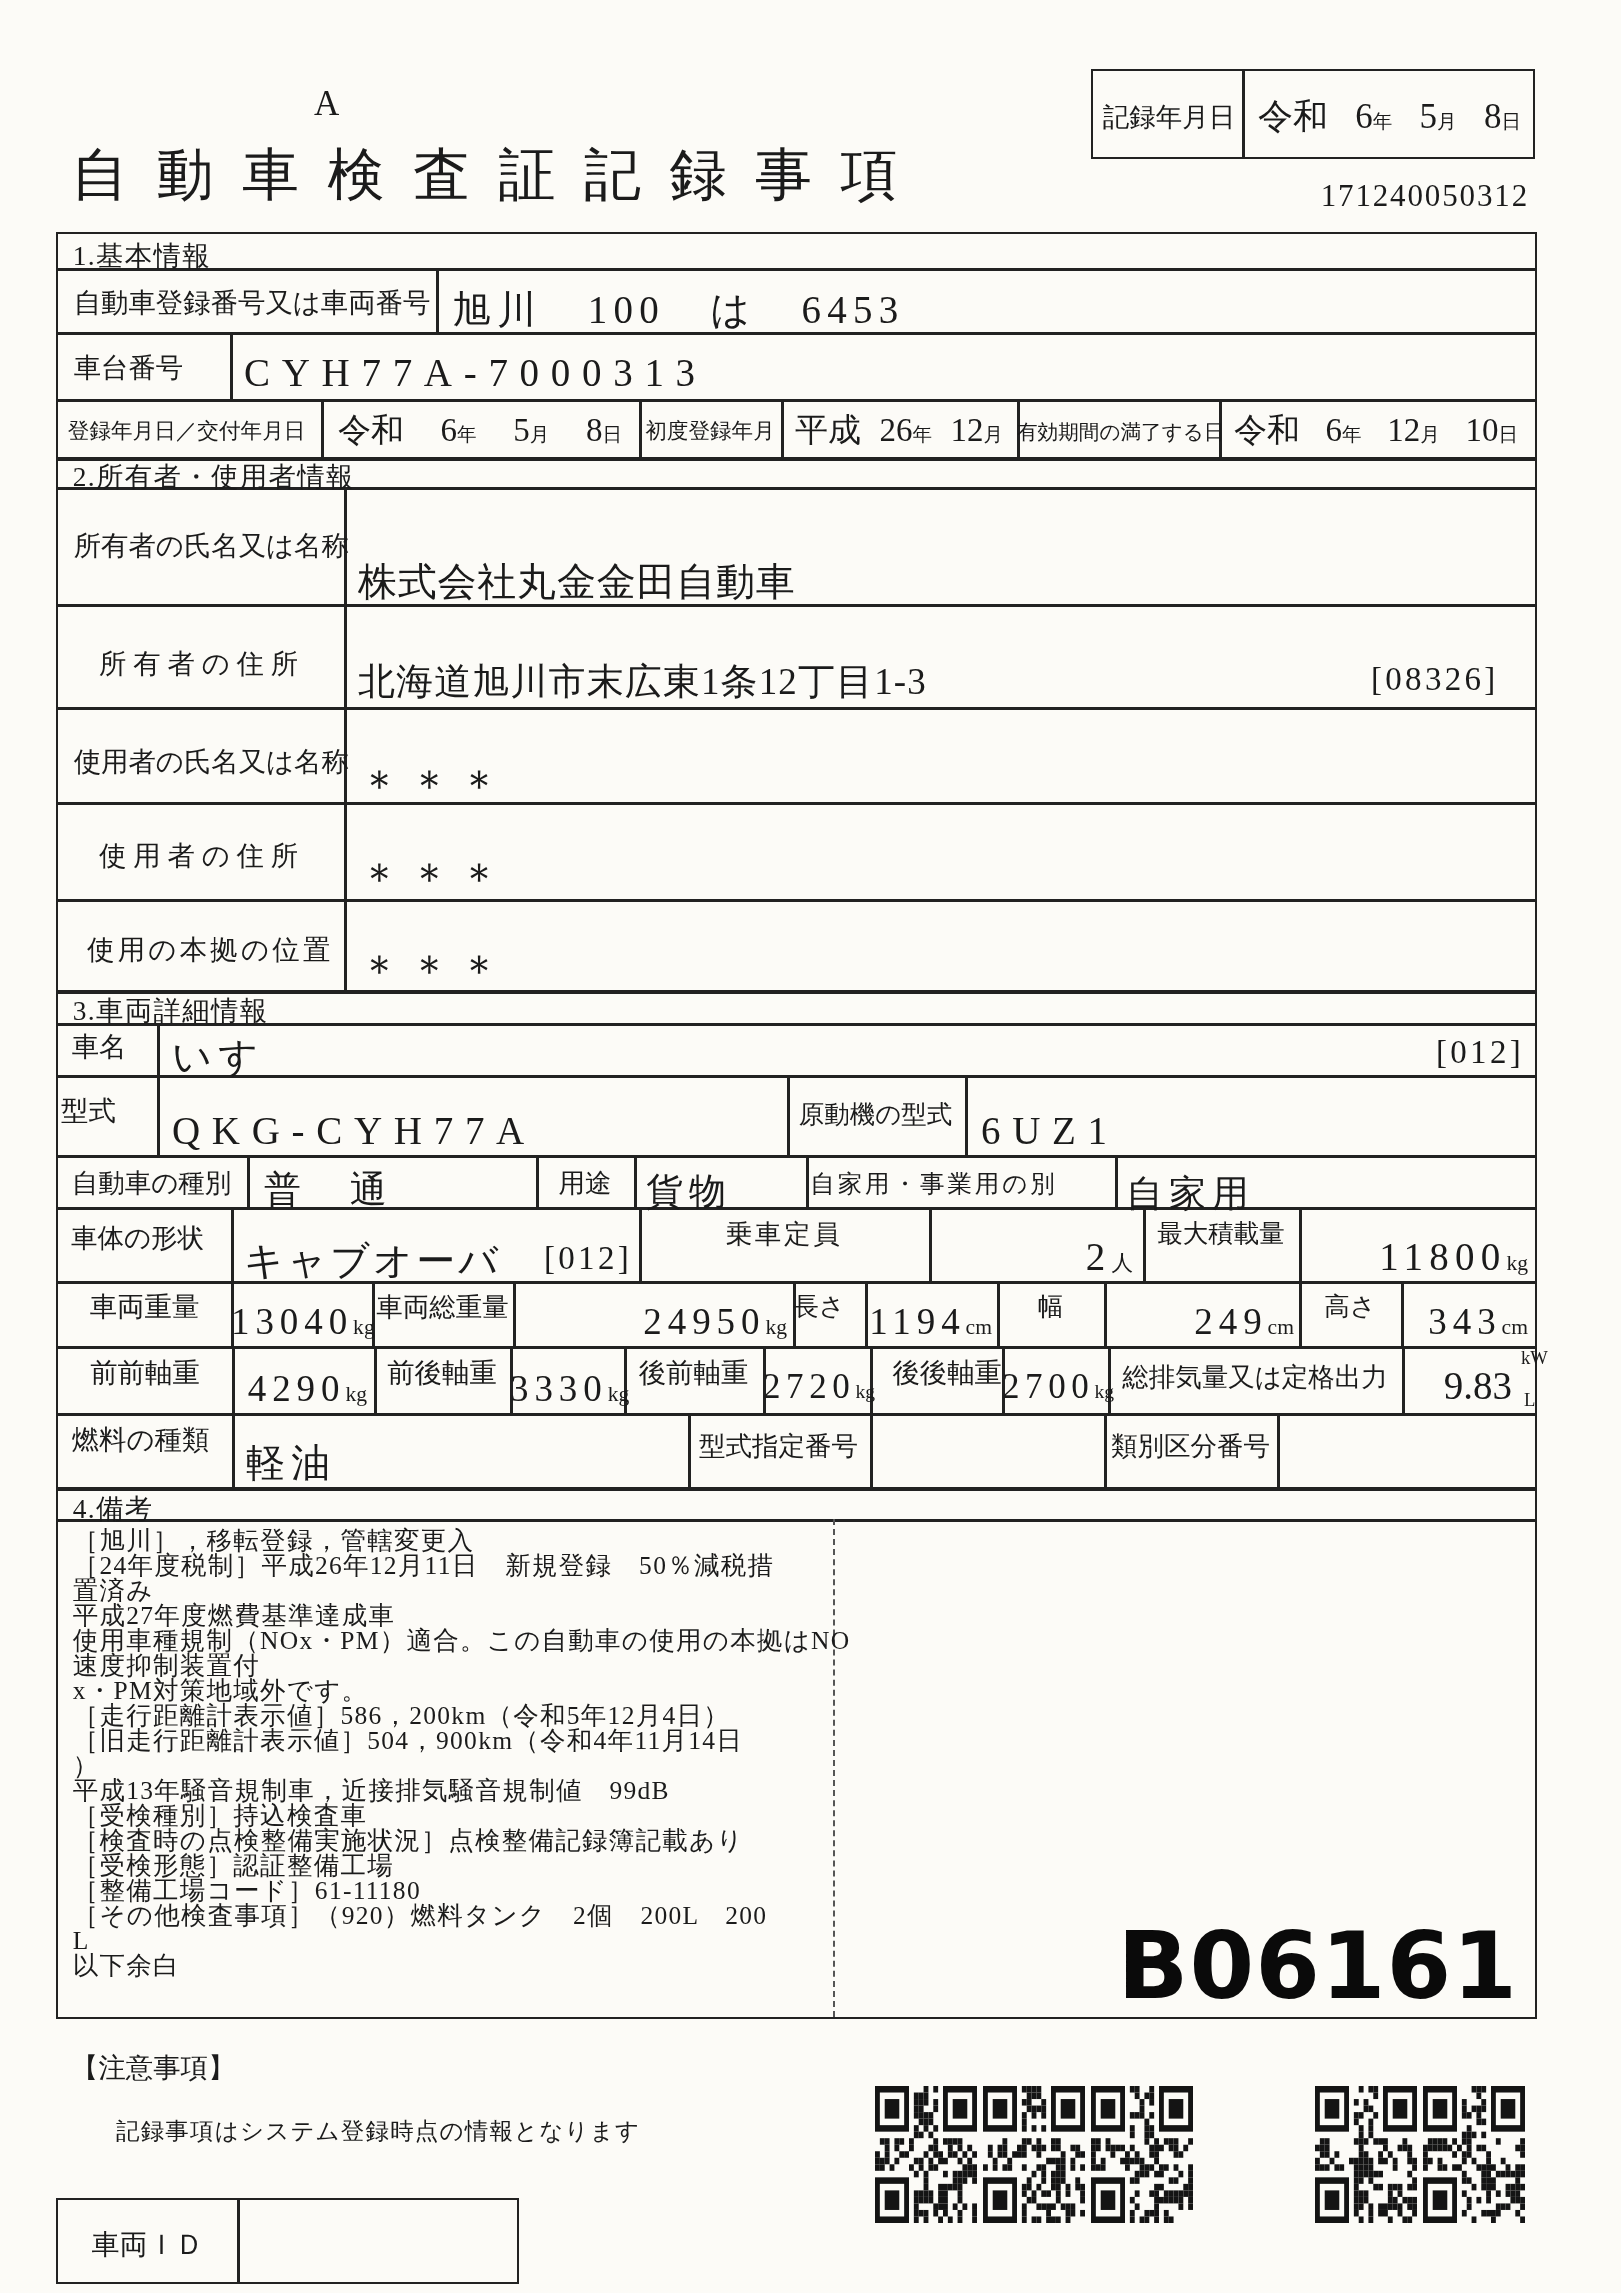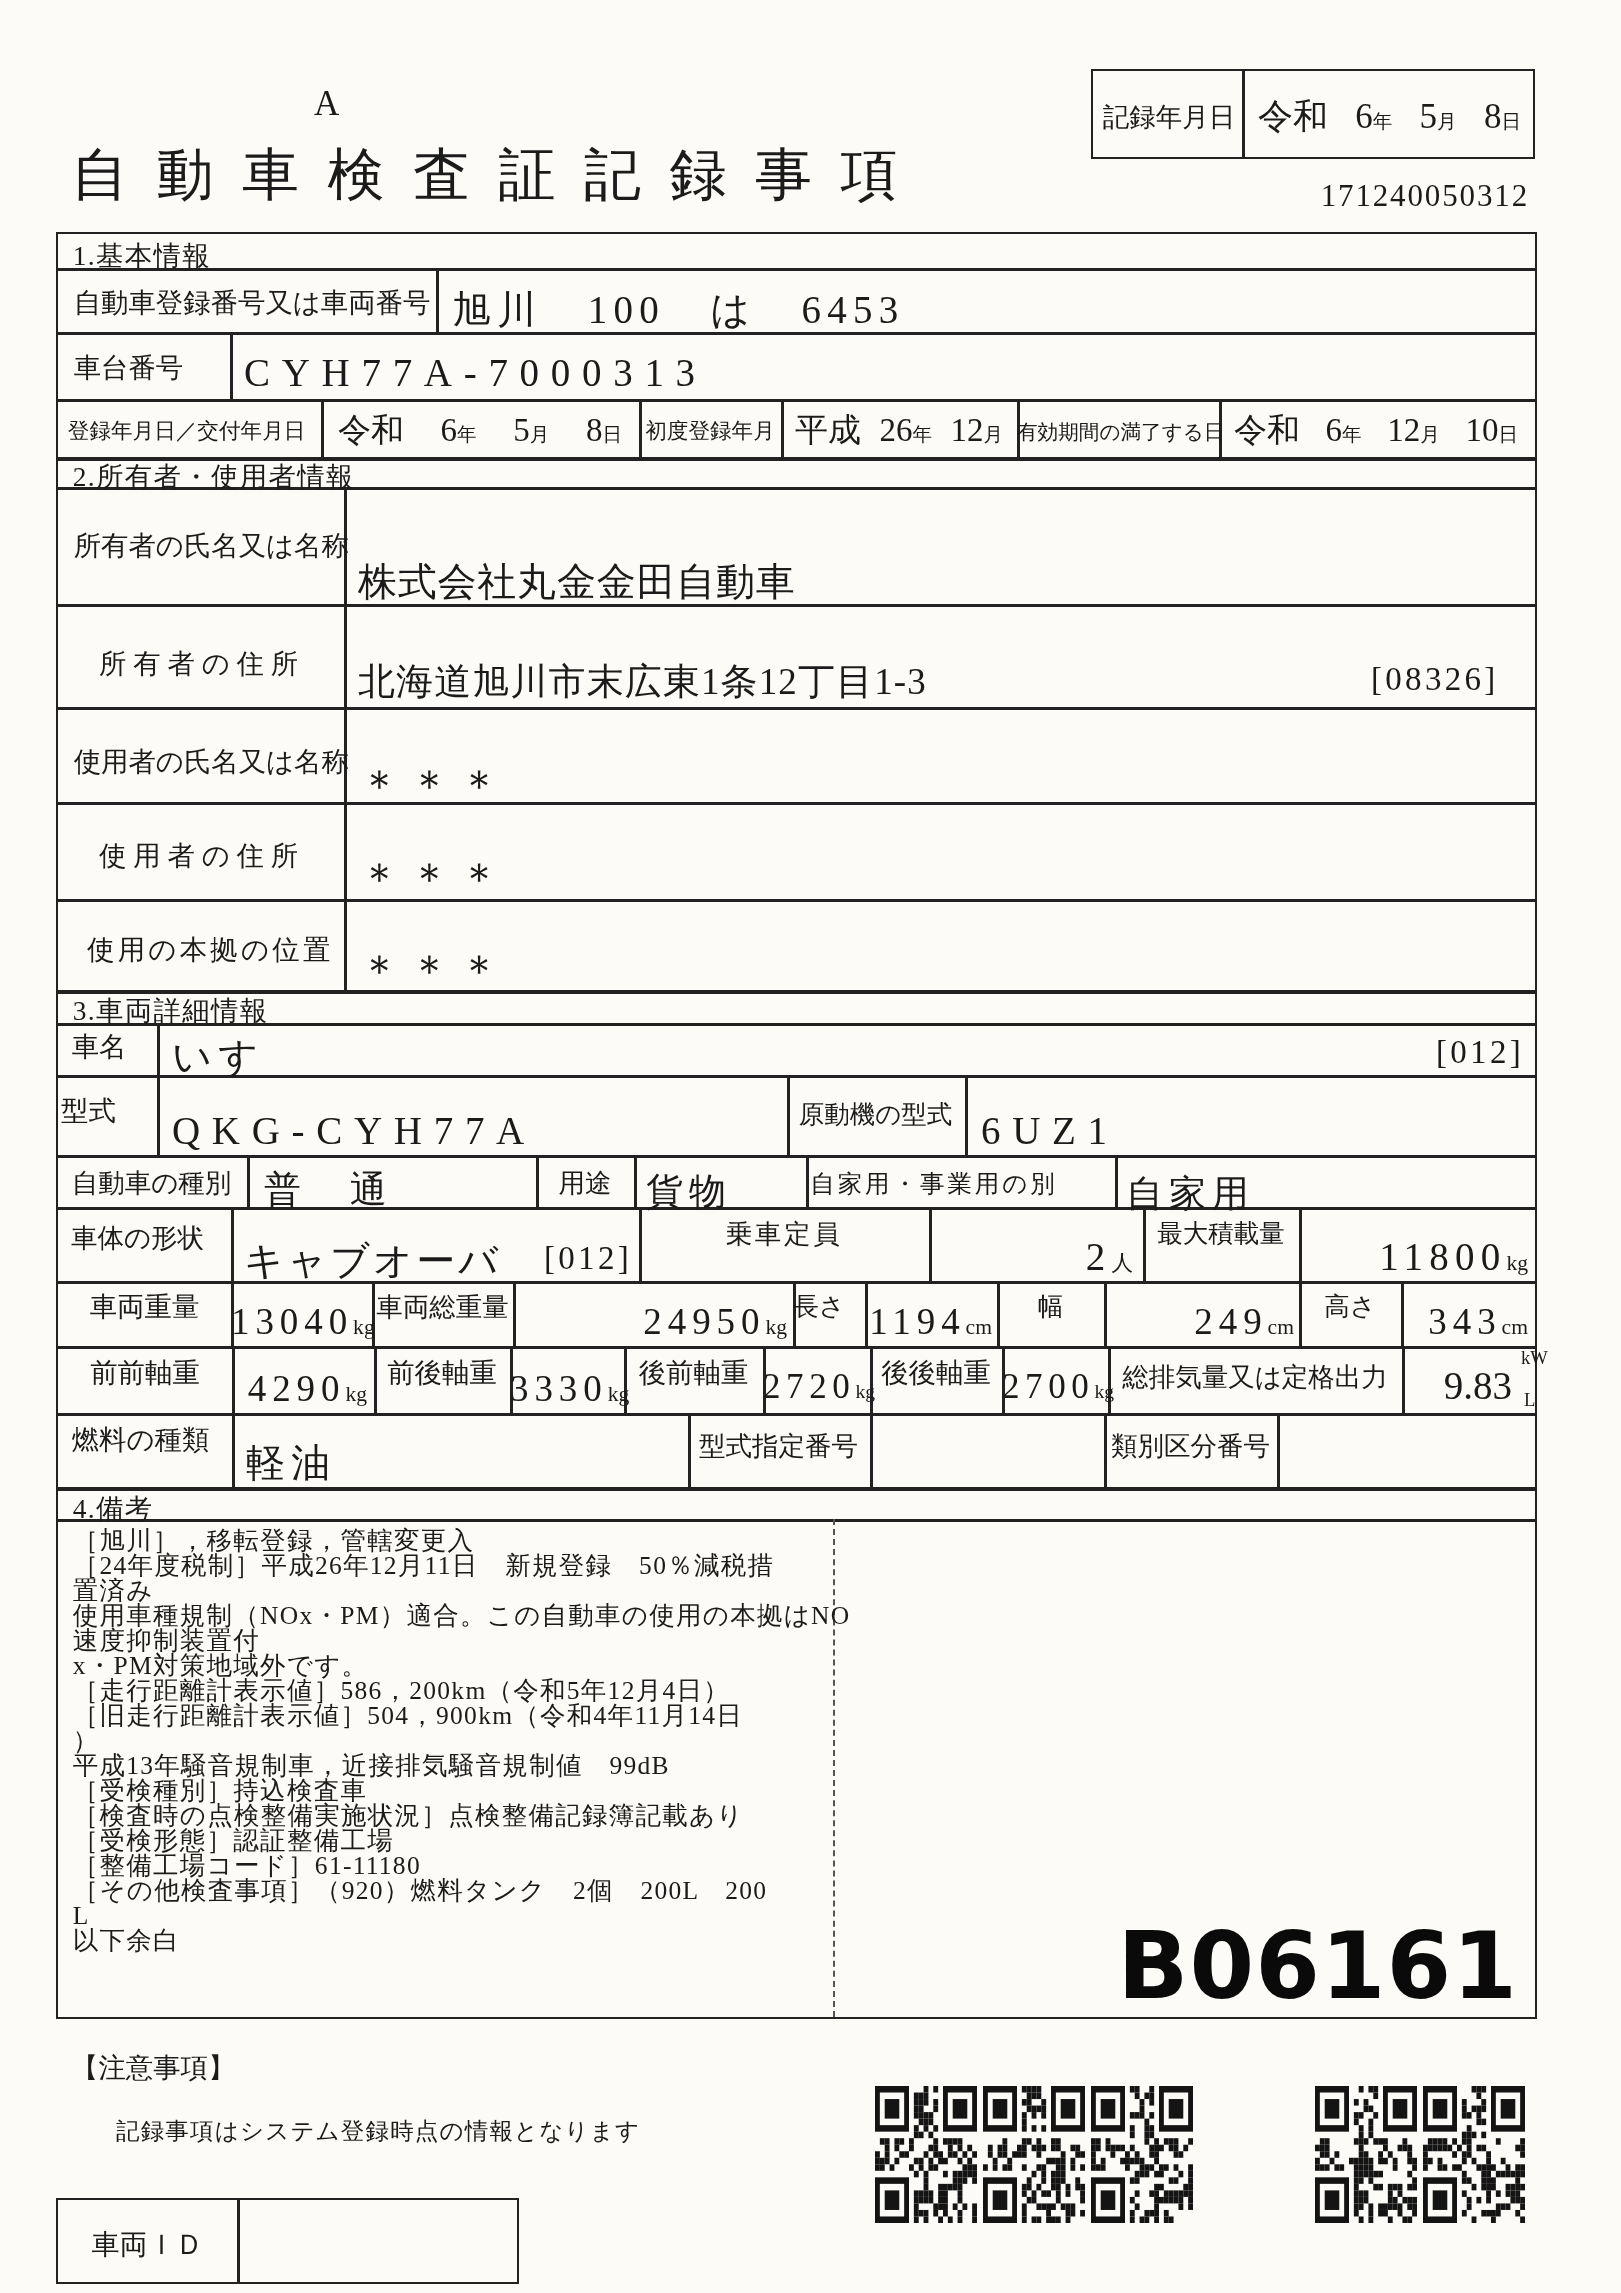--- a/index.html
+++ b/index.html
@@ -207,39 +207,40 @@
       <span class="val" style="font-size:37px;">4290</span><span class="u">kg</span>
     </div>
     <div class="abs nw ctr" style="left:316px;top:1121px;width:136px;font-size:27.4px;">前後軸重</div>
     <div class="abs nw rt" style="left:452px;top:1133px;width:108px;">
       <span class="val" style="font-size:37px;">3330</span><span class="u">kg</span>
     </div>
     <div class="abs nw ctr" style="left:566px;top:1121px;width:139px;font-size:27.4px;">後前軸重</div>
     <div class="abs nw rt" style="left:705px;top:1133px;width:102px;">
       <span class="val" style="font-size:35px;">2720</span><span class="u" style="font-size:19.6px;">kg</span>
     </div>
-    <div class="abs nw ctr" style="left:812px;top:1121px;width:132px;font-size:27.4px;">後後軸重</div>
+    <div class="abs nw ctr" style="left:812px;top:1121px;width:132px;font-size:27.4px;text-align:right;">後後軸重</div>
     <div class="abs nw rt" style="left:944px;top:1133px;width:101px;">
       <span class="val" style="font-size:35px;">2700</span><span class="u" style="font-size:19.6px;">kg</span>
     </div>
     <div class="abs nw ctr" style="left:1050px;top:1125px;width:294px;font-size:26.5px;">総排気量又は定格出力</div>
     <div class="abs nw" style="left:1463px;top:1113px;font-size:18.6px;">kW</div>
     <div class="abs nw rt" style="left:1344px;top:1129px;width:110px;font-size:39px;">9.83</div>
     <div class="abs nw" style="left:1466px;top:1155px;font-size:18.6px;">L</div>
 
     <div class="abs lbl" style="left:13.7px;top:1188px;">燃料の種類</div>
     <div class="abs val" style="left:188px;top:1202px;">軽油</div>
     <div class="abs nw ctr" style="left:630px;top:1194px;width:181px;font-size:26.5px;">型式指定番号</div>
     <div class="abs nw ctr" style="left:1046px;top:1194px;width:173px;font-size:26.5px;">類別区分番号</div>
 
     <div class="abs sechead nw" style="left:14.7px;top:1257px;">4.備考</div>
     <div class="abs" style="left:14.7px;top:1294px;width:757px;">
       <div class="rl">［旭川］，移転登録，管轄変更入</div>
       <div class="rl">［24年度税制］平成26年12月11日　新規登録　50％減税措</div>
       <div class="rl">置済み</div>
+      <div class="rl">平成27年度燃費基準達成車</div>
       <div class="rl">使用車種規制（NOx・PM）適合。この自動車の使用の本拠はNO</div>
       <div class="rl">速度抑制装置付</div>
       <div class="rl">x・PM対策地域外です。</div>
       <div class="rl">［走行距離計表示値］586，200km（令和5年12月4日）</div>
       <div class="rl">［旧走行距離計表示値］504，900km（令和4年11月14日</div>
       <div class="rl">）</div>
       <div class="rl">平成13年騒音規制車，近接排気騒音規制値　99dB</div>
       <div class="rl">［受検種別］持込検査車</div>
       <div class="rl">［検査時の点検整備実施状況］点検整備記録簿記載あり</div>
       <div class="rl">［受検形態］認証整備工場</div>

